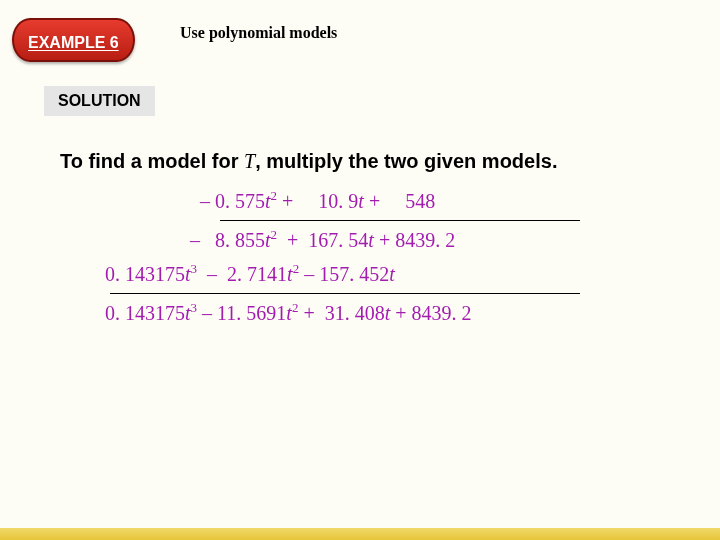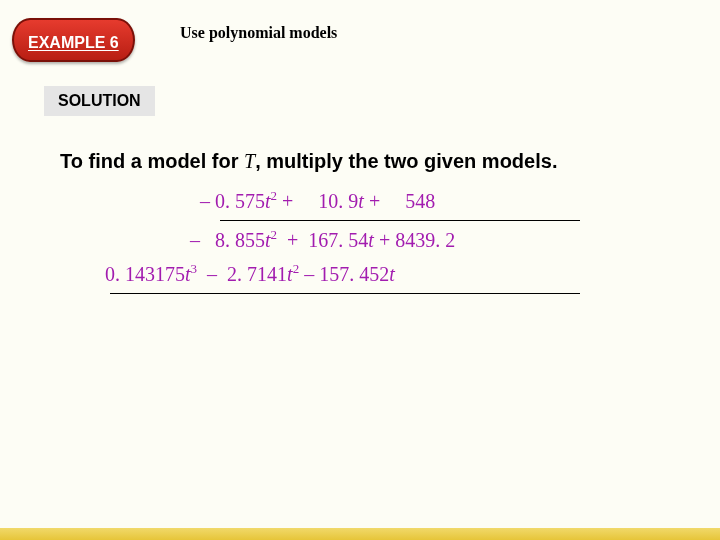--- a/index.html
+++ b/index.html
@@ -113,16 +113,17 @@
 
 
   <div class="rule-short"></div>
 
   <div class="row">                  <span>–</span>   <span>8. 855</span><span class="t">t</span><sup>2</sup>  +  <span>167. 54</span><span class="t">t</span> + <span>8439. 2</span></div>
 
   <div class="row"> <span>0. 143175</span><span class="t">t</span><sup>3</sup>  <span>–</span>  <span>2. 7141</span><span class="t">t</span><sup>2</sup> <span>–</span> <span>157. 452</span><span class="t">t</span></div>
 
   <div class="rule-long"></div>
 
+  <div class="row"> <span>0. 143175</span><span class="t">t</span><sup>3</sup> <span>–</span> <span>11. 5691</span><span class="t">t</span><sup>2</sup> <span>+</span>  <span>31. 408</span><span class="t">t</span> + <span>8439. 2</span></div>
 
 </div>
 
 <div class="footer-band"></div>
 
 </body></html>

